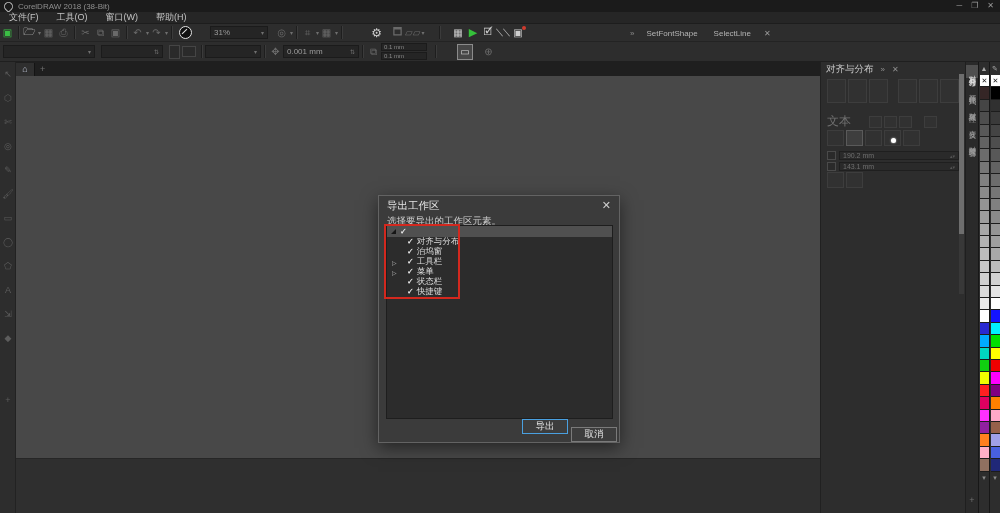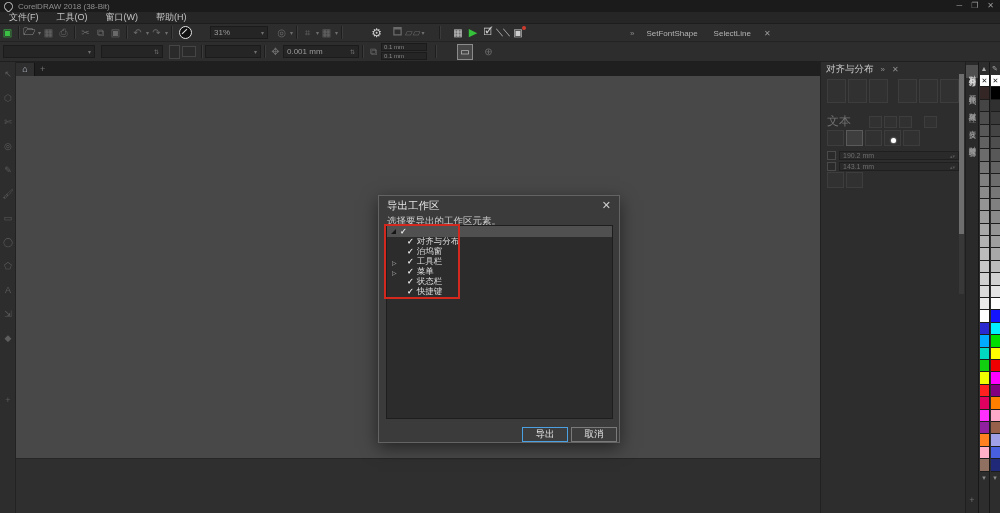--- a/index.html
+++ b/index.html
@@ -265,21 +265,21 @@
         <div class="tree-row">
           <span class="chk">✓</span>
           <span class="lbl">状态栏</span>
         </div>
         <div class="tree-row">
           <span class="chk">✓</span>
           <span class="lbl">快捷键</span>
         </div>
       </div>
   </div>
-  <div class="dlg-btn primary" style="left:143px;top:231px;">导出</div>
+  <div class="dlg-btn primary" style="left:143px;top:223px;">导出</div>
   <div class="dlg-btn" style="left:192px;top:231px;">取消</div>
 </div>
 <div class="abs" id="red-annotation"></div>
 
 <div class="abs" id="docker">
   <div class="dk-head">
     <span class="dk-title">对齐与分布</span>
     <span class="dk-hbtn">»</span>
     <span class="dk-hbtn">✕</span>
   </div>

